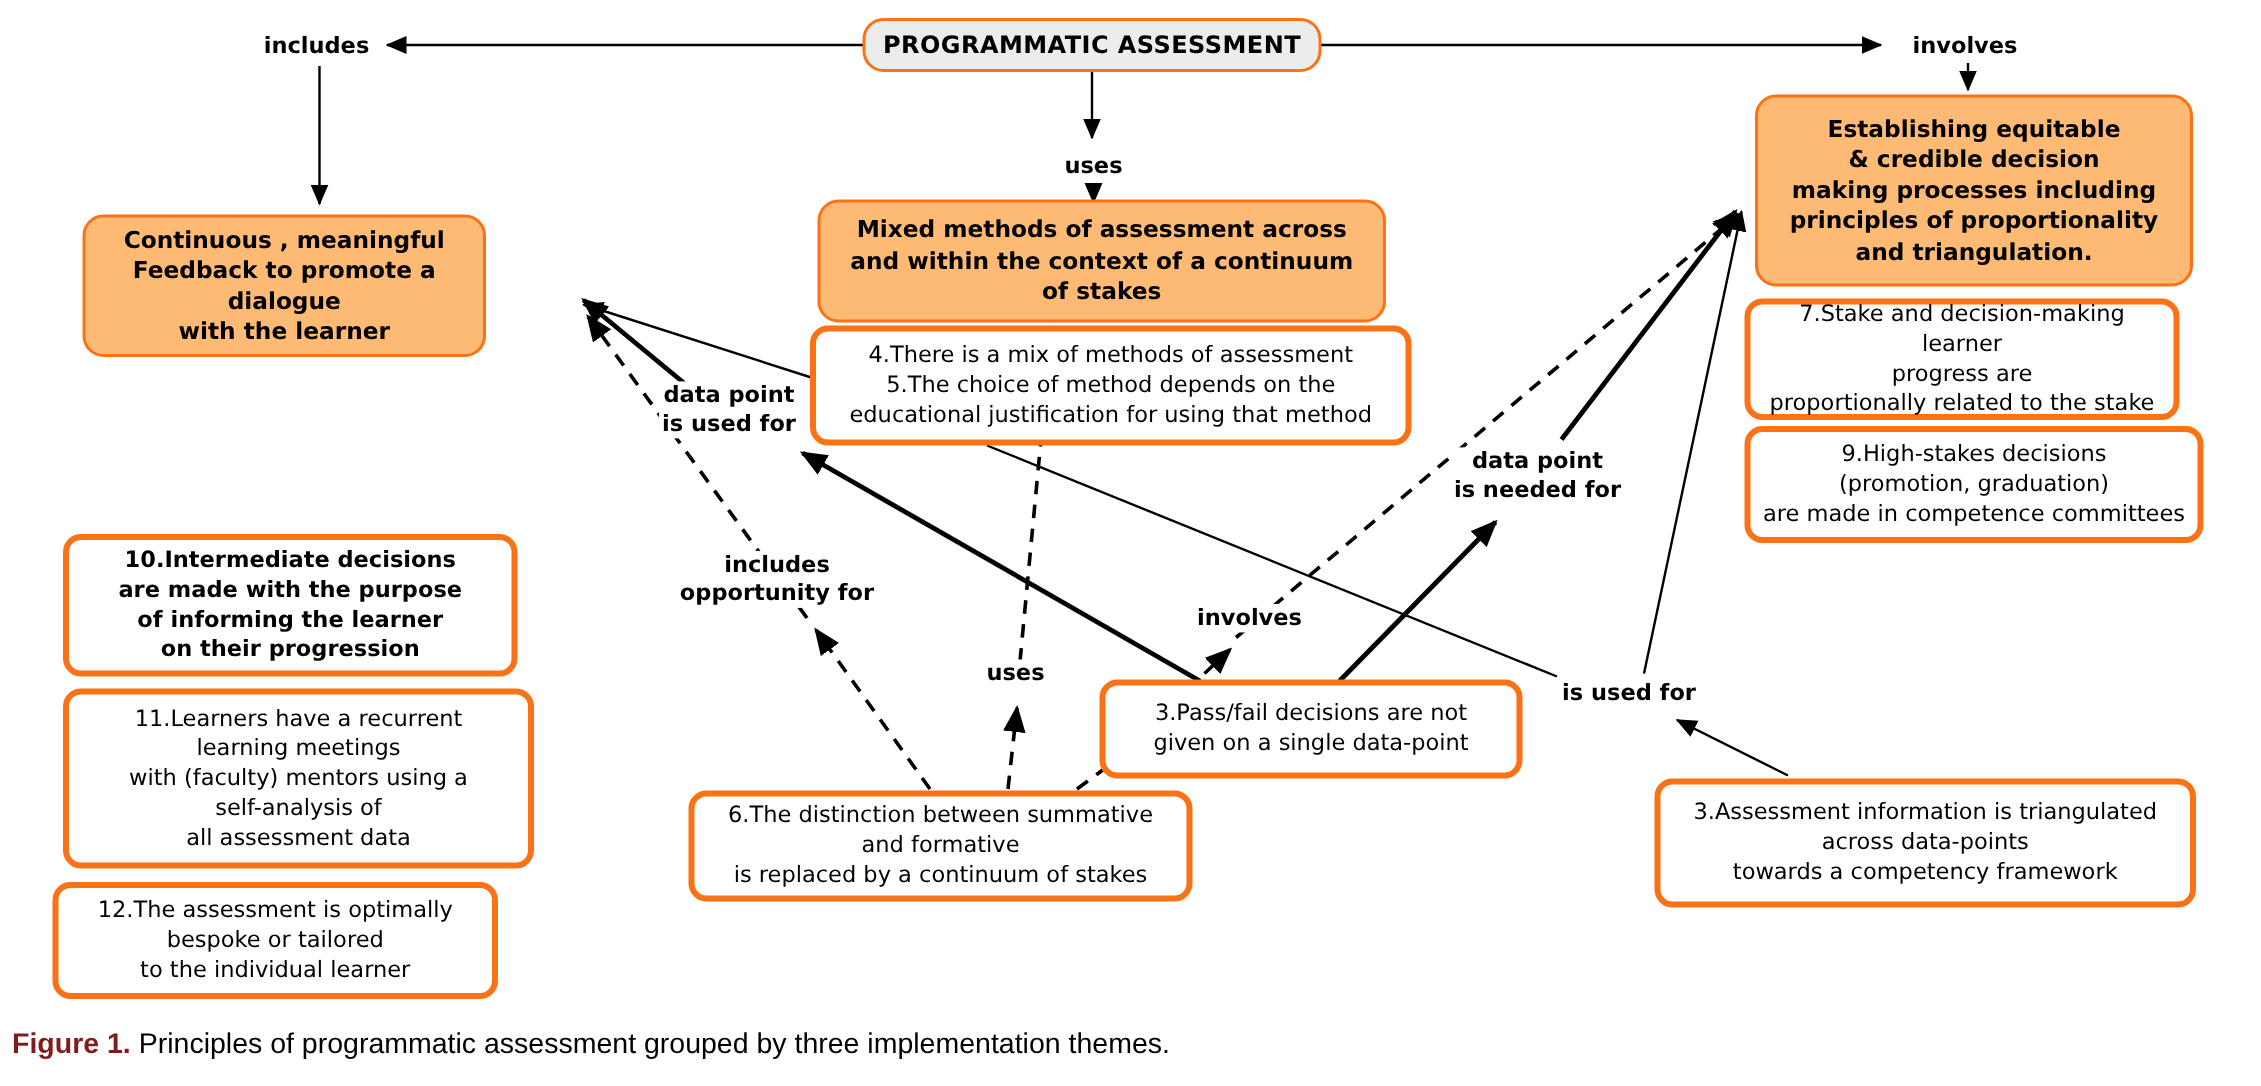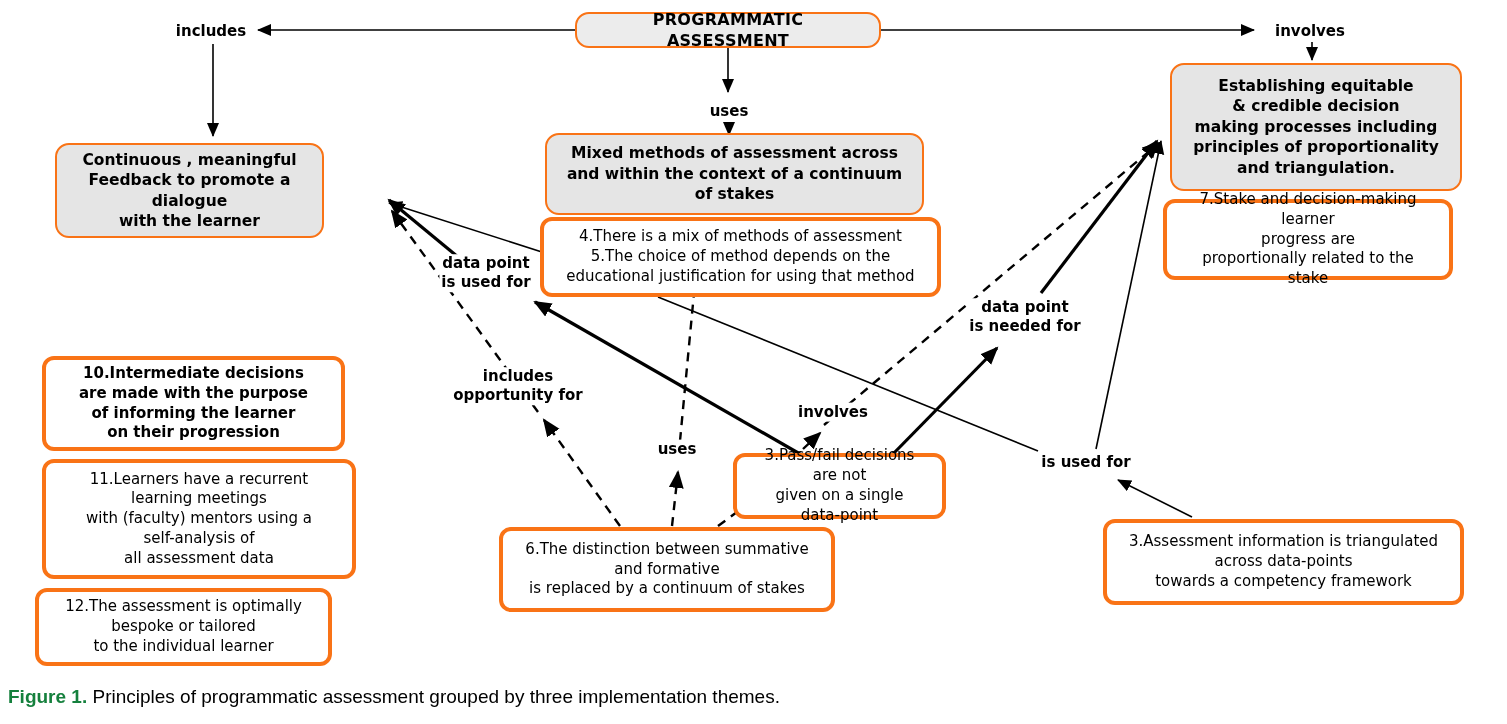--- a/index.html
+++ b/index.html
@@ -5,41 +5,41 @@
   html,body{margin:0;padding:0;background:#ffffff;}
   #stage{
     position:relative;width:1507px;height:724px;background:#ffffff;overflow:hidden;
     font-family:"DejaVu Sans","Liberation Sans",sans-serif;color:#000;
   }
   svg.wires{position:absolute;left:0;top:0;z-index:1;}
   .node{
     position:absolute;z-index:2;box-sizing:border-box;
     border:4px solid #f97316;border-radius:12px;background:#fff;
     display:flex;align-items:center;justify-content:center;text-align:center;
-    font-size:15px;line-height:1.32;white-space:pre-line;padding:4px 18px;
+    font-size:15px;line-height:1.32;white-space:pre-line;padding:4px 8px;
   }
   .node.theme{
-    background:#e5e5e5;border-width:2.5px;border-radius:14px;
+    background:#fdba74;border-width:2.5px;border-radius:14px;
     font-weight:bold;font-size:15.5px;
   }
   .node.root{
     background:#ececec;border-width:2.5px;border-radius:14px;
     font-weight:bold;font-size:16px;letter-spacing:.3px;
   }
   .edge-label{
     position:absolute;z-index:3;transform:translate(-50%,-50%);
     background:#fff;padding:0 2px;text-align:center;
     font-size:15px;line-height:1.25;white-space:pre-line;font-weight:bold;
   }
   .caption{
     position:absolute;left:8px;top:686px;z-index:2;
     font-family:"Liberation Sans","DejaVu Sans",sans-serif;
     font-size:19px;color:#000;
   }
-  .caption .fig{font-weight:bold;color:#15803d;}
+  .caption .fig{font-weight:bold;color:#7f1d1d;}
   line{stroke:#000;}
   .thin{stroke-width:1.6;}
   .thick{stroke-width:3.2;}
   .dash{stroke-width:2.4;stroke-dasharray:9 7;}
 </style>
 </head>
 <body>
 
 <div id="stage">
 
@@ -113,31 +113,34 @@
 all assessment data</div>
 
   <div class="node" style="left:35px;top:588px;width:297px;height:78px;">12.The assessment is optimally
 bespoke or tailored
 to the individual learner</div>
 
   <div class="node" style="left:540px;top:217px;width:401px;height:80px;">4.There is a mix of methods of assessment
 5.The choice of method depends on the
 educational justification for using that method</div>
 
-  <div class="node" style="left:733px;top:453px;width:213px;height:66px;">3.Pass/fail decisions are not
+  <div class="node" style="left:733px;top:453px;width:282px;height:66px;">3.Pass/fail decisions are not
 given on a single data-point</div>
 
-  <div class="node" style="left:499px;top:527px;width:336px;height:85px;">6.The distinction between summative
+  <div class="node" style="left:459px;top:527px;width:336px;height:74px;">6.The distinction between summative
 and formative
 is replaced by a continuum of stakes</div>
 
   <div class="node" style="left:1163px;top:199px;width:290px;height:81px;">7.Stake and decision-making learner
 progress are
 proportionally related to the stake</div>
 
+  <div class="node" style="left:1163px;top:284px;width:306px;height:78px;">9.High-stakes decisions
+(promotion, graduation)
+are made in competence committees</div>
 
   <div class="node" style="left:1103px;top:519px;width:361px;height:86px;">3.Assessment information is triangulated
 across data-points
 towards a competency framework</div>
 
   <div class="edge-label" style="left:211px;top:31px;">includes</div>
 
   <div class="edge-label" style="left:1310px;top:31px;">involves</div>
 
   <div class="edge-label" style="left:729px;top:111px;">uses</div>

